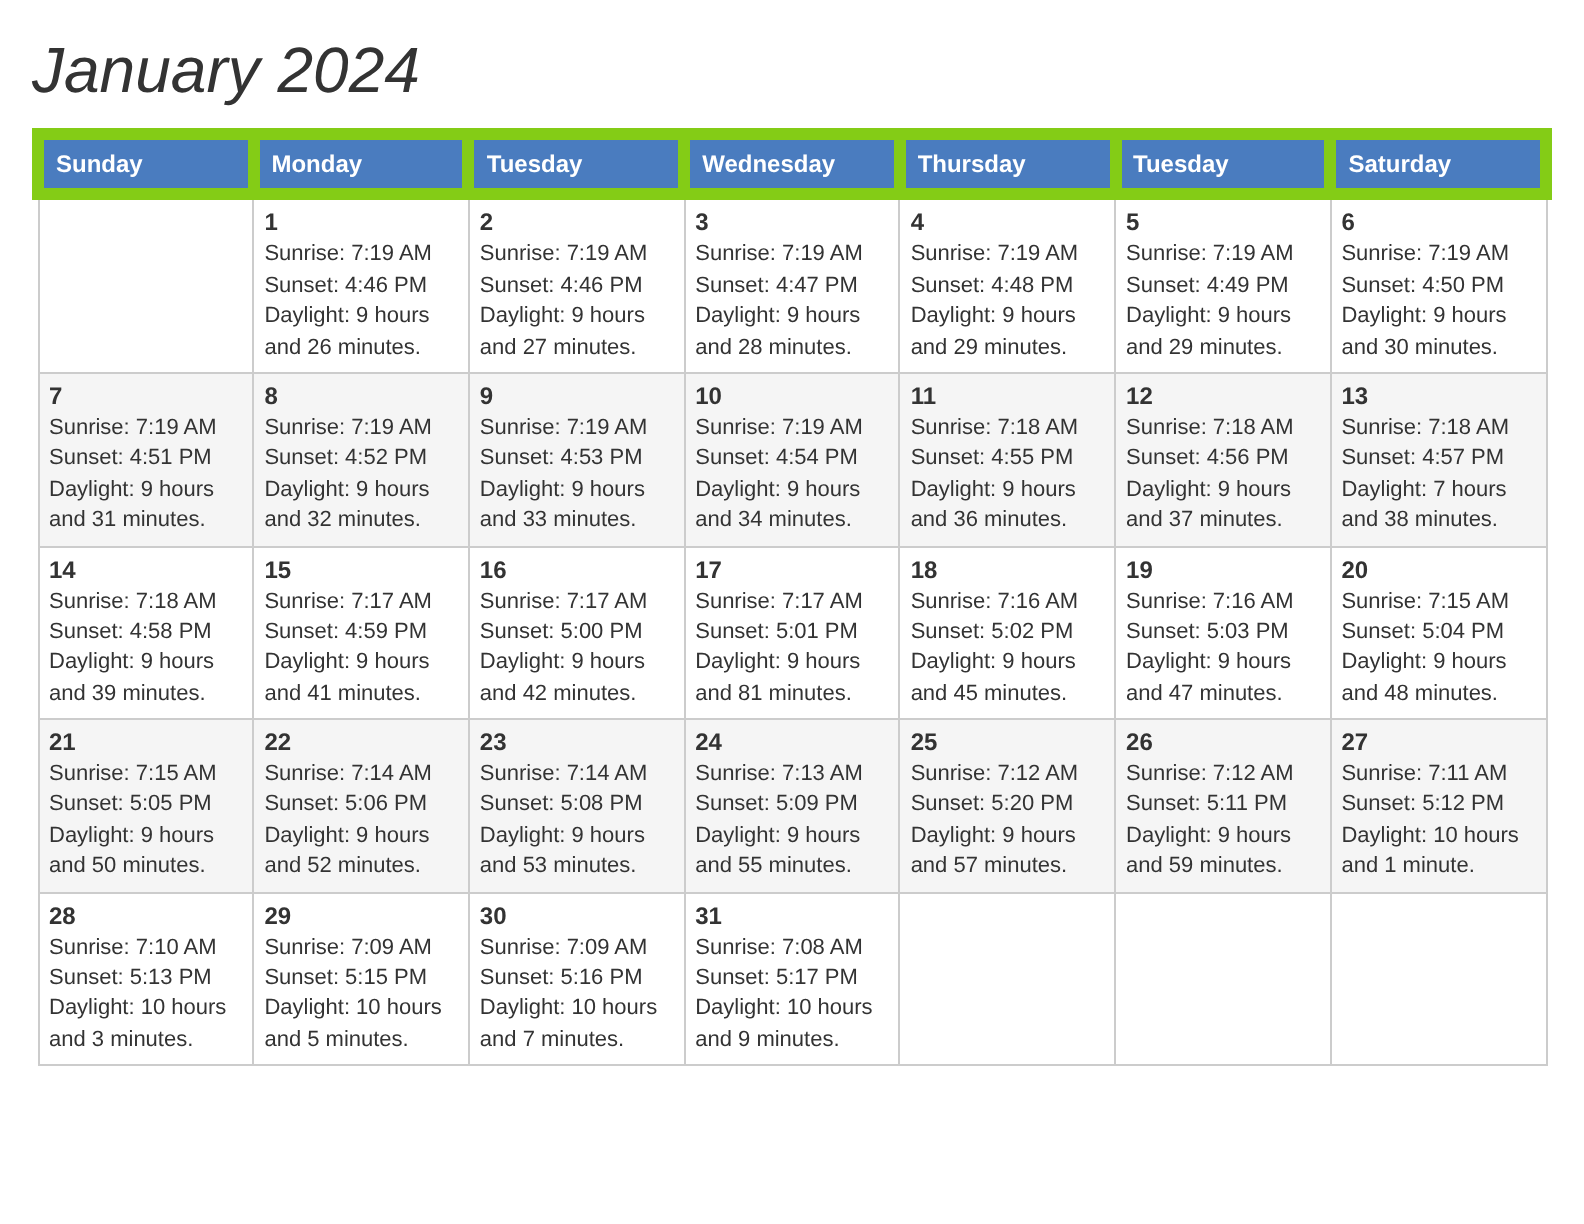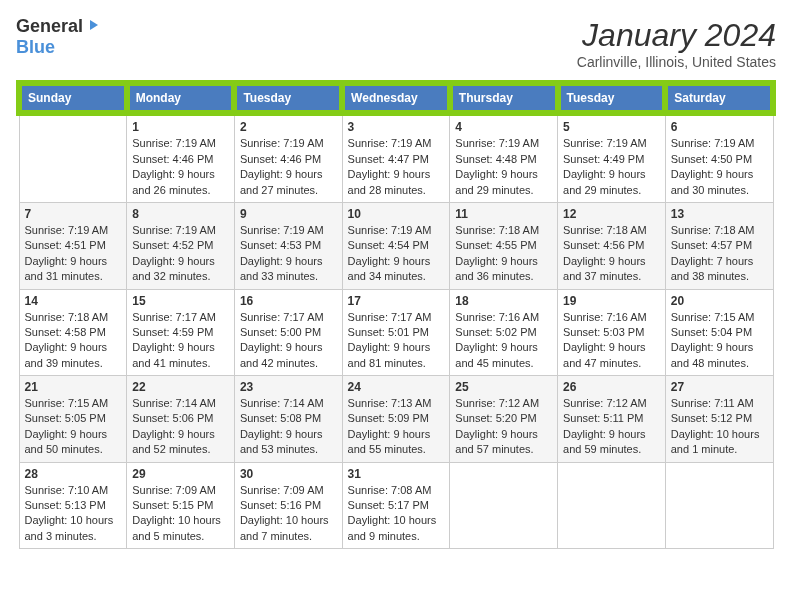--- a/index.html
+++ b/index.html
@@ -72,36 +72,22 @@
     }
     .logo-row {
       display: flex;
       align-items: center;
     }
   </style>
 </head>
 <body>
 
 <div class="header">
-  <div class="logo-wrapper">
-    <div class="logo-text">
-      <div class="logo-row">
-        <span style="font-size:18px;font-weight:bold;color:#333;">General</span>
-        <span style="display:inline-block;margin-left:3px;margin-top:1px;">
-          <svg width="14" height="14" viewBox="0 0 14 14">
-            <polygon points="4,2 12,7 4,12" fill="#4a90d9"></polygon>
-          </svg>
-        </span>
-      </div>
-      <span style="font-size:18px;font-weight:bold;color:#4a90d9;">Blue</span>
-    </div>
-  </div>
   <div class="title-block">
     <div style="font-size:32px;font-weight:normal;color:#333;line-height:1.2;font-style:italic;">January 2024</div>
-    <div style="font-size:14px;color:#555;">Carlinville, Illinois, United States</div>
   </div>
 </div>
 
 <table>
   <thead>
     <tr>
     <th>Sunday</th>
         <th>Monday</th>
         <th>Tuesday</th>
         <th>Wednesday</th>

